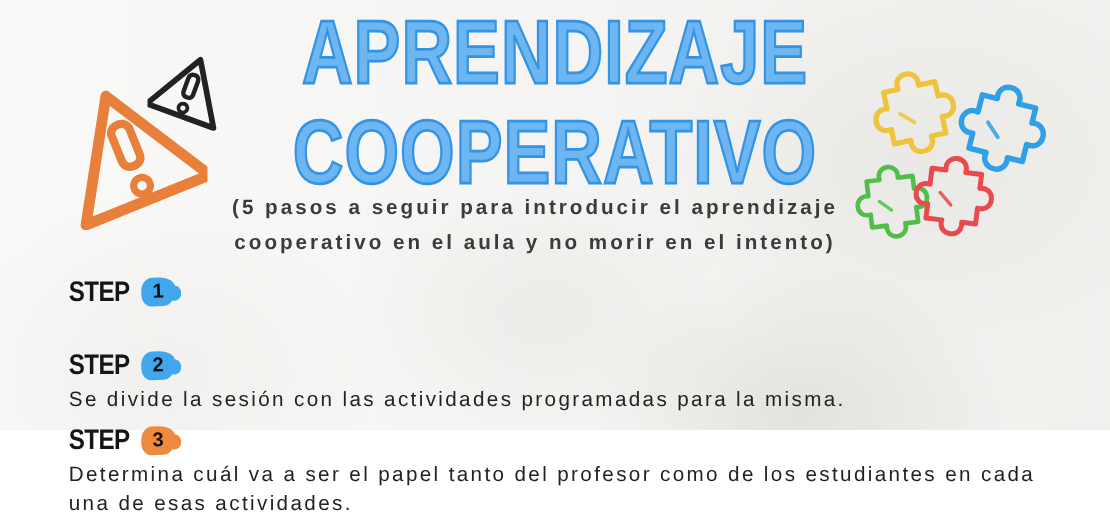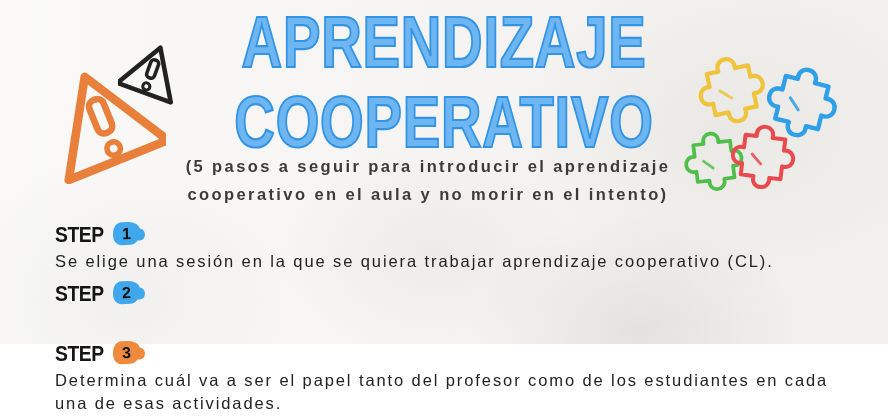--- a/index.html
+++ b/index.html
@@ -156,30 +156,30 @@
     <div>cooperativo en el aula y no morir en el intento)</div>
   </div>
 
   <div class="step s1">
     <div class="step-head">
       <span class="step-label">STEP</span>
       <span class="num-blob blob-blue">
         <span class="n">1</span>
       </span>
     </div>
-    <div class="step-text">Se elige una sesión en la que se quiera trabajar aprendizaje cooperativo (CL).</div>
   </div>
 
   <div class="step s2">
     <div class="step-head">
       <span class="step-label">STEP</span>
       <span class="num-blob blob-blue">
         <span class="n">2</span>
       </span>
     </div>
+    <div class="step-text">Se divide la sesión con las actividades programadas para la misma.</div>
   </div>
 
   <div class="step s3">
     <div class="step-head">
       <span class="step-label">STEP</span>
       <span class="num-blob blob-orange">
         <span class="n">3</span>
       </span>
     </div>
     <div class="step-text">Determina cuál va a ser el papel tanto del profesor como de los estudiantes en cada una de esas actividades.</div>

